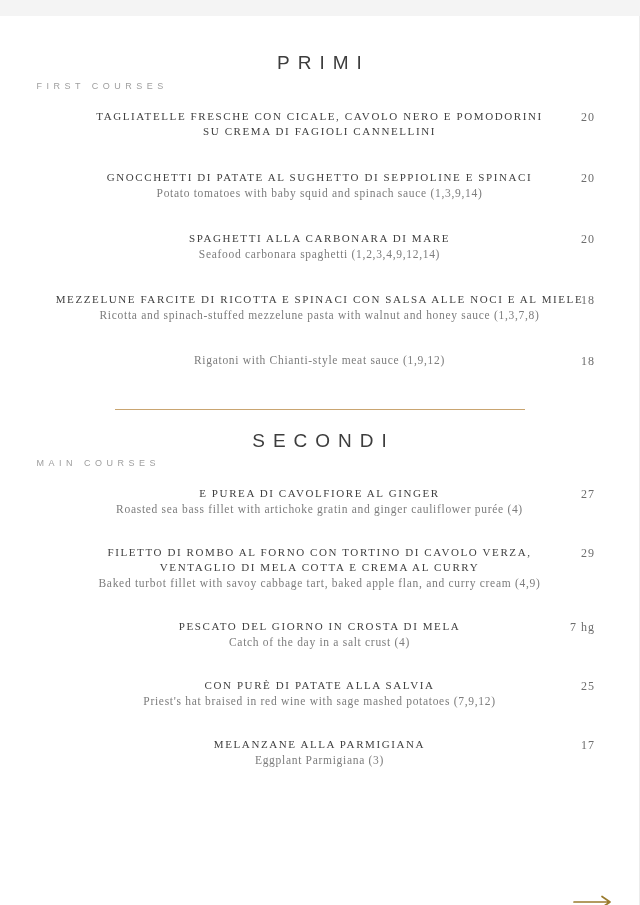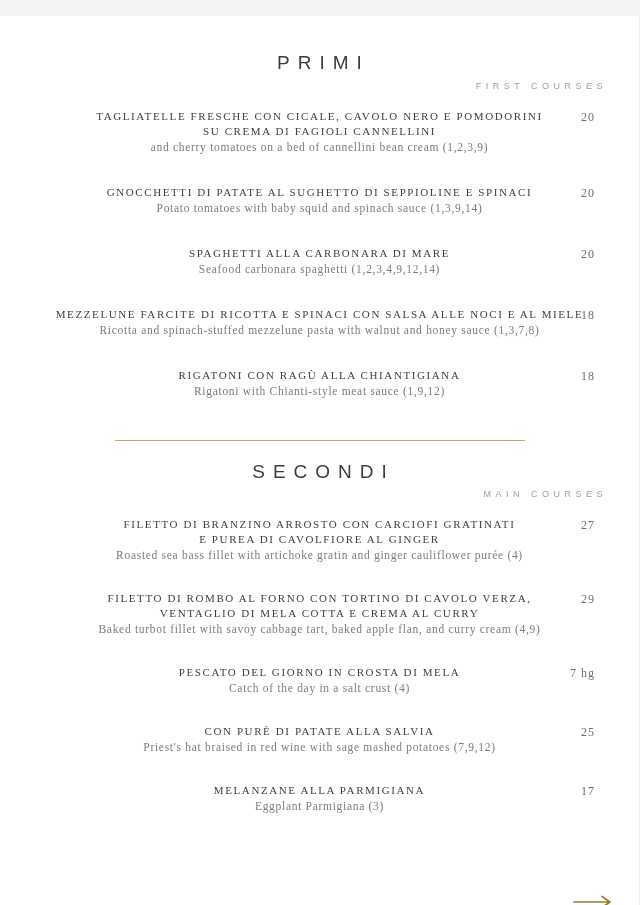--- a/index.html
+++ b/index.html
@@ -13,21 +13,21 @@
   }
   .content { padding:36px 32px 0; }
   .section-title {
     font-family:"Liberation Sans", sans-serif;
     font-size:19px; font-weight:400; letter-spacing:8px; text-indent:8px;
     color:#3d3d3d; text-align:center; line-height:1.15;
   }
   .section-subtitle {
     font-family:"Liberation Sans", sans-serif;
     font-size:9px; font-weight:400; letter-spacing:4.5px; text-indent:4.5px;
-    color:#9e9e9e; text-align:right; margin-top:7px; line-height:1.2;
+    color:#9e9e9e; text-align:left; margin-top:7px; line-height:1.2;
   }
   .items { margin-top:17px; }
   .item { position:relative; text-align:center; }
   .section--primi .item + .item { margin-top:31px; }
   .section--secondi .item + .item { margin-top:29px; }
   .item-name {
     font-size:11px; font-weight:normal; letter-spacing:1.6px;
     color:#3f3f3f; line-height:15px;
   }
   .item-desc {
@@ -54,21 +54,20 @@
 
     <div class="section section--primi">
       <h1 class="section-title">PRIMI</h1>
       <div class="section-subtitle">FIRST COURSES</div>
       <div class="items">
 
         <div class="item">
           <div class="price">20</div>
           <div class="item-name">TAGLIATELLE FRESCHE CON CICALE, CAVOLO NERO E POMODORINI</div>
           <div class="item-name">SU CREMA DI FAGIOLI CANNELLINI</div>
-          <div class="item-desc">and cherry tomatoes on a bed of cannellini bean cream (1,2,3,9)</div>
         </div>
 
         <div class="item">
           <div class="price">20</div>
           <div class="item-name">GNOCCHETTI DI PATATE AL SUGHETTO DI SEPPIOLINE E SPINACI</div>
           <div class="item-desc">Potato tomatoes with baby squid and spinach sauce (1,3,9,14)</div>
         </div>
 
         <div class="item">
           <div class="price">20</div>
@@ -77,37 +76,35 @@
         </div>
 
         <div class="item">
           <div class="price">18</div>
           <div class="item-name">MEZZELUNE FARCITE DI RICOTTA E SPINACI CON SALSA ALLE NOCI E AL MIELE</div>
           <div class="item-desc">Ricotta and spinach-stuffed mezzelune pasta with walnut and honey sauce (1,3,7,8)</div>
         </div>
 
         <div class="item">
           <div class="price">18</div>
-          <div class="item-name">RIGATONI CON RAGÙ ALLA CHIANTIGIANA</div>
           <div class="item-desc">Rigatoni with Chianti-style meat sauce (1,9,12)</div>
         </div>
 
       </div>
     </div>
 
     <div class="divider"></div>
 
     <div class="section section--secondi">
       <h1 class="section-title">SECONDI</h1>
       <div class="section-subtitle">MAIN COURSES</div>
       <div class="items">
 
         <div class="item">
           <div class="price">27</div>
-          <div class="item-name">FILETTO DI BRANZINO ARROSTO CON CARCIOFI GRATINATI</div>
           <div class="item-name">E PUREA DI CAVOLFIORE AL GINGER</div>
           <div class="item-desc">Roasted sea bass fillet with artichoke gratin and ginger cauliflower purée (4)</div>
         </div>
 
         <div class="item">
           <div class="price">29</div>
           <div class="item-name">FILETTO DI ROMBO AL FORNO CON TORTINO DI CAVOLO VERZA,</div>
           <div class="item-name">VENTAGLIO DI MELA COTTA E CREMA AL CURRY</div>
           <div class="item-desc">Baked turbot fillet with savoy cabbage tart, baked apple flan, and curry cream (4,9)</div>
         </div>

